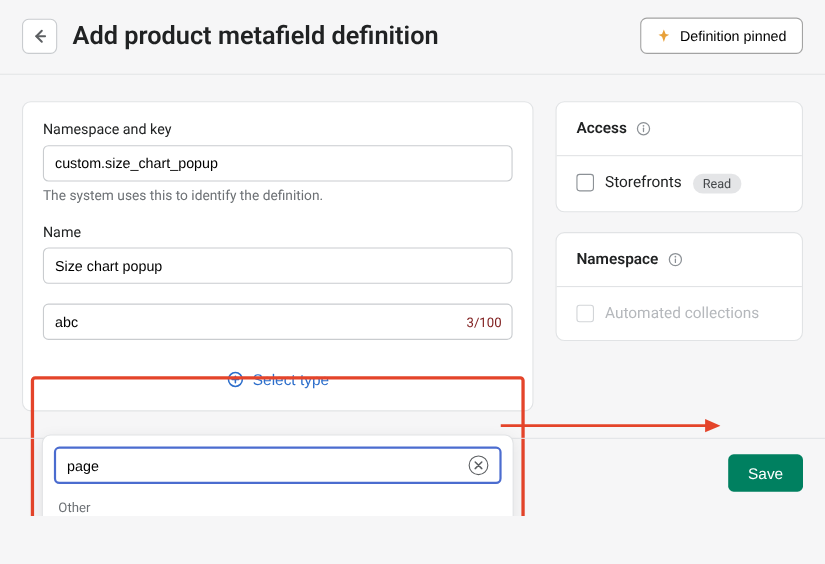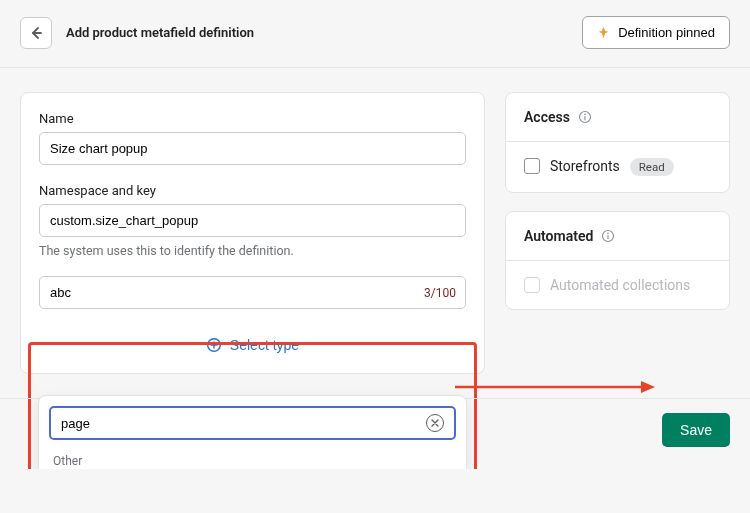--- a/index.html
+++ b/index.html
@@ -18,21 +18,21 @@
   }
   .topbar-left { display: flex; align-items: center; gap: 14px; }
   .back-btn {
     width: 32px; height: 32px;
     border: 1px solid #c9cccf;
     border-radius: 6px;
     background: #fff;
     display: flex; align-items: center; justify-content: center;
     cursor: pointer;
   }
-  .page-title { font-size: 13px; font-weight: 600; }
+  .page-title { font-size: 23px; font-weight: 600; }
   .pinned-btn {
     border: 1px solid #a3a3a3;
     border-radius: 6px;
     background: #fff;
     padding: 8px 14px;
     display: flex; align-items: center; gap: 8px;
     font-size: 13px;
     cursor: pointer;
   }
   .content {
@@ -186,27 +186,27 @@
         <path d="M8 1 L10 6 L14 7 L10 9 L8 15 L6 9 L2 7 L6 6 Z" fill="#e8a13a"></path>
       </svg>
     <span>Definition pinned</span>
   </button>
 </div>
 
 <div class="content">
   <div class="left-col">
     <div class="card" style="padding-bottom:10px;">
       <div class="field">
-        <label class="label">Name</label>
-        <input class="input" value="Size chart popup" style="">
-      </div>
-      <div class="field">
         <label class="label">Namespace and key</label>
         <input class="input" value="custom.size_chart_popup" style="">
         <div class="helper">The system uses this to identify the definition.</div>
+      </div>
+      <div class="field">
+        <label class="label">Name</label>
+        <input class="input" value="Size chart popup" style="">
       </div>
       <div class="field">
         <div class="desc-wrap">
           <input class="input" style="padding-right: 87px;" value="abc">
           <span class="char-count">3/100</span>
         </div>
       </div>
       <button class="select-type-btn">
         <svg width="16" height="16" viewBox="0 0 16 16">
             <circle cx="8" cy="8" r="6.3" stroke="#2c6ecb" stroke-width="1.4" fill="none"></circle>
@@ -256,21 +256,21 @@
           <div class="checkbox"></div>
           <span>Storefronts</span>
           <span class="badge">Read</span>
         </div>
       </div>
     </div>
 
     <div class="card card-tight">
       <div class="card-section">
         <div class="side-title">
-          <span>Automated</span>
+          <span>Namespace</span>
           <svg width="14" height="14" viewBox="0 0 16 16">
               <circle cx="8" cy="8" r="6.3" stroke="#8c9196" stroke-width="1.3" fill="none"></circle>
               <circle cx="8" cy="5" r="0.9" fill="#8c9196"></circle>
               <line x1="8" y1="7.5" x2="8" y2="11" stroke="#8c9196" stroke-width="1.3" stroke-linecap="round"></line>
             </svg>
         </div>
       </div>
       <div class="card-section card-divider">
         <div class="checkbox-row">
           <div class="checkbox checkbox-disabled"></div>

